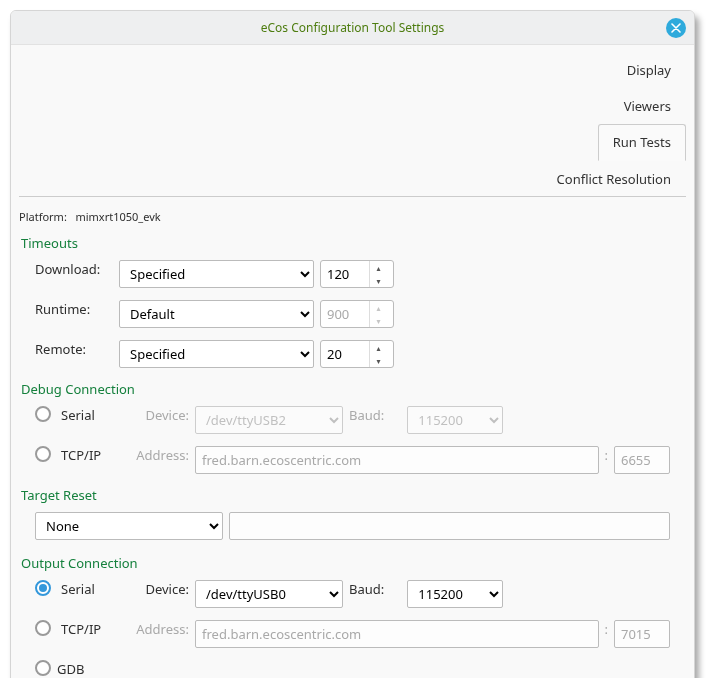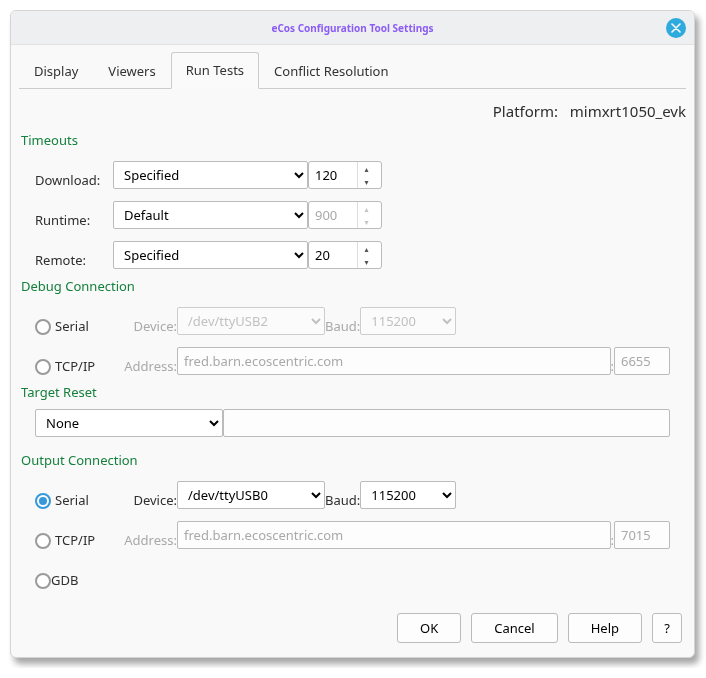--- a/index.html
+++ b/index.html
@@ -21,72 +21,73 @@
   }
   .titlebar {
     background: #eeeff0;
     height: 34px;
     display: flex;
     align-items: center;
     justify-content: center;
     position: relative;
     border-bottom: 1px solid #e2e2e2;
   }
-  .titlebar-title { font-weight: 700; font-size: 10px; color: #8b5cf6; }
+  .titlebar-title { font-weight: 400; font-size: 12px; color: #4d7c0f; }
   .close-btn {
     position: absolute;
     right: 8px;
     top: 7px;
     width: 20px; height: 20px;
     border-radius: 50%;
     background: #2eaadc;
     color: #fff;
     display:flex; align-items:center; justify-content:center;
     font-size: 12px;
     cursor: pointer;
   }
   .content { padding: 6px 8px 10px 8px; }
   .tabs {
     display: flex;
     gap: 0;
     align-items: flex-end;
     border-bottom: 1px solid #ccc;
     margin-bottom: 4px;
+    flex-direction: column;
   }
   .tab {
     padding: 8px 14px 9px 14px;
     font-size: 13px;
     color: #333;
     cursor: pointer;
     border: 1px solid transparent;
     border-bottom: none;
     position: relative;
     top: 1px;
   }
   .tab.active {
     background: #fafafa;
     border: 1px solid #ccc;
     border-bottom: 1px solid #fafafa;
     border-radius: 3px 3px 0 0;
   }
   .platform-row {
-    text-align: right;
+    text-align: left;
     padding: 8px 0 6px 0;
-    font-size: 15px;
+    font-size: 11px;
   }
   .group-label {
     font-size: 13px;
     color: #15803d;
     margin: 4px 0 4px 2px;
   }
   .row {
     display: flex;
-    align-items: flex-end;
+    align-items: flex-start;
     padding: 4px 8px;
-    gap: 0;
+    gap: 6px;
   }
   .lbl { font-size: 13px; }
   .col-lbl { display:inline-block; }
   select, input[type="text"] {
     font: inherit;
     border: 1px solid #bbb;
     border-radius: 2px;
     background: #fff;
     height: 28px;
     padding: 2px 6px;
@@ -118,21 +119,21 @@
     display:inline-flex; align-items:center; justify-content:center;
     cursor:pointer; background:#fff;
   }
   .radio.checked { border-color:#3498db; }
   .radio.checked::after {
     content:""; width:8px; height:8px; border-radius:50%; background:#3498db;
   }
   .disabled-text { color:#a9a9a9; }
   .sel-wide { width: 195px; }
   .sel-mid { width: 148px; }
-  .sel-baud { width: 96px; }
+  .sel-baud { width: 96px; margin-left: 17px; }
   .sel-reset { width: 188px; }
   .txt-long { flex:1; }
   .port-box { width:56px; text-align:left; }
   .buttons {
     display:flex; justify-content:flex-end; gap:10px;
     padding: 10px 12px 14px 12px;
   }
   .btn {
     font:inherit; font-size:13px;
     border:1px solid #bbb; background:#fdfdfd;

